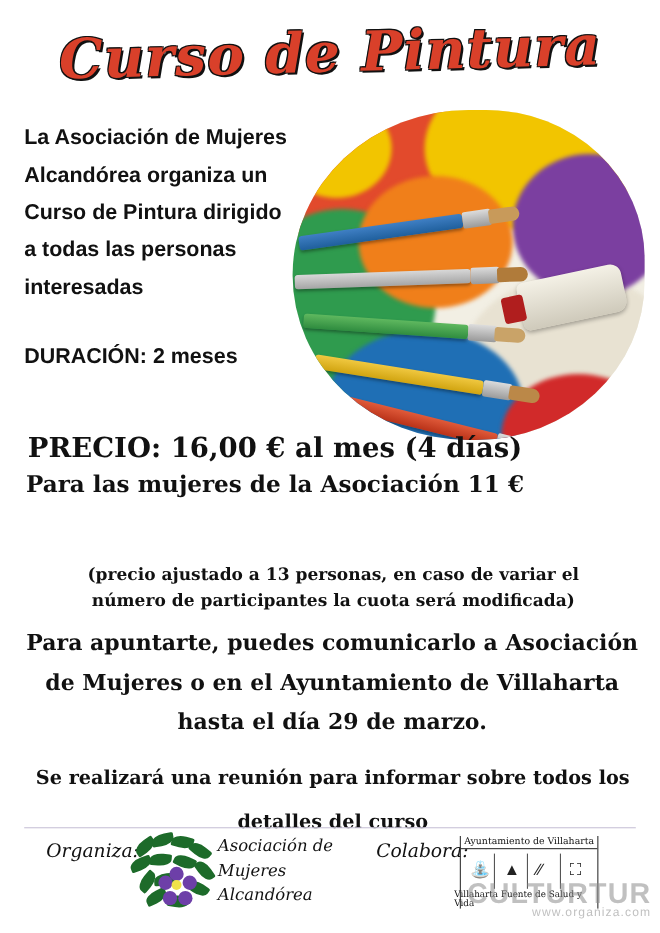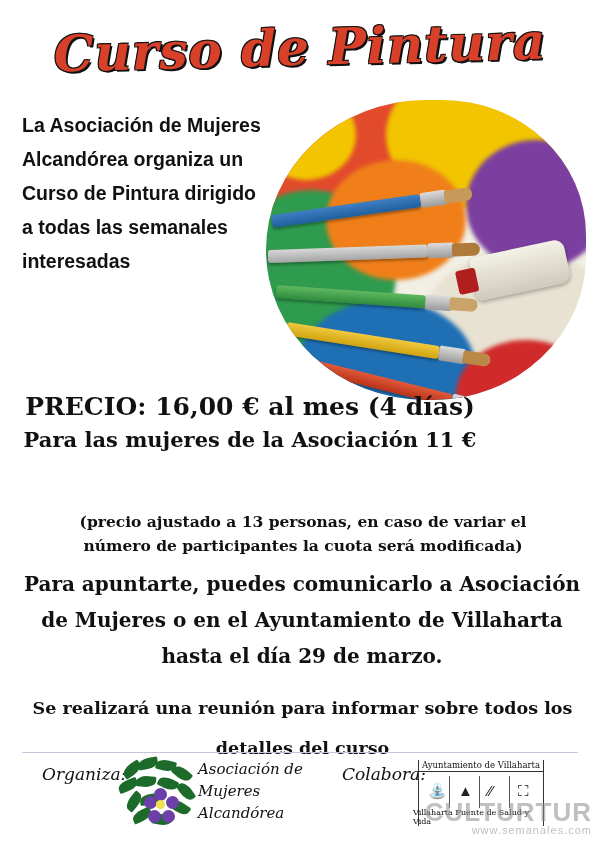--- a/index.html
+++ b/index.html
@@ -375,23 +375,24 @@
     <div class="brush k4">
         <span class="ferrule"></span>
         <span class="bristles"></span>
       </div>
     <div class="brush k5">
         <span class="ferrule"></span>
       </div>
     <div class="tube"></div>
   </div>
 
-  <div class="intro">La Asociación de Mujeres Alcandórea organiza un Curso de Pintura dirigido a todas las semanales interesadas</div>
+  <div class="intro">La Asociación de Mujeres Alcandórea organiza un Curso de Pintura dirigido a todas las personas interesadas</div>
 
   <div class="duration">
+    <div>DURACIÓN: 2 meses</div>
   </div>
 
   <div class="price-block">
     <div class="price-main">PRECIO:  16,00 € al mes (4 días)</div>
     <div class="price-sub">Para las mujeres de la Asociación 11 €</div>
   </div>
 
   <div class="note">(precio ajustado a 13 personas, en caso de variar el número de participantes la cuota será modificada)</div>
 
   <div class="signup">Para apuntarte, puedes comunicarlo a  Asociación de Mujeres o en el Ayuntamiento de Villaharta hasta el día 29 de marzo.</div>
@@ -444,16 +445,16 @@
         <div class="cell">
             <span class="glyph">⛶</span>
           </div>
       </div>
       <div class="ayto-bottom">Villaharta Fuente de Salud y Vida</div>
     </div>
   </div>
 
   <div class="watermark">
     <div class="wm-main">CULTURTUR</div>
-    <div class="wm-sub">www.semanales.com</div>
+    <div class="wm-sub">www.organiza.com</div>
   </div>
 
 </div>
 
 </body></html>

